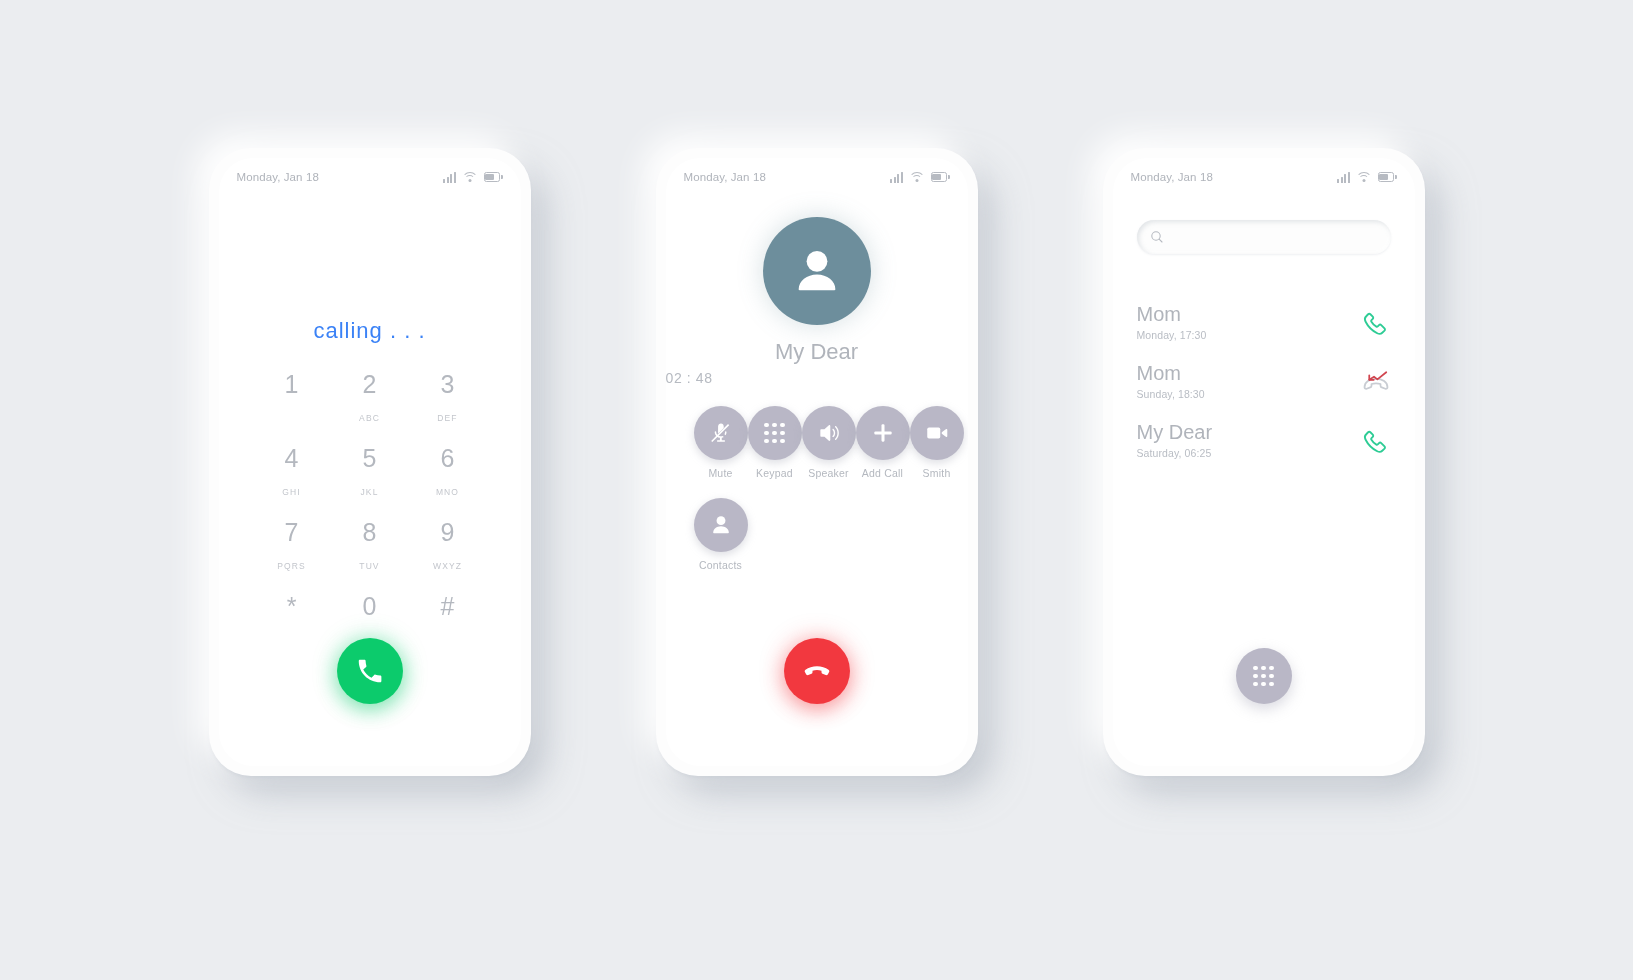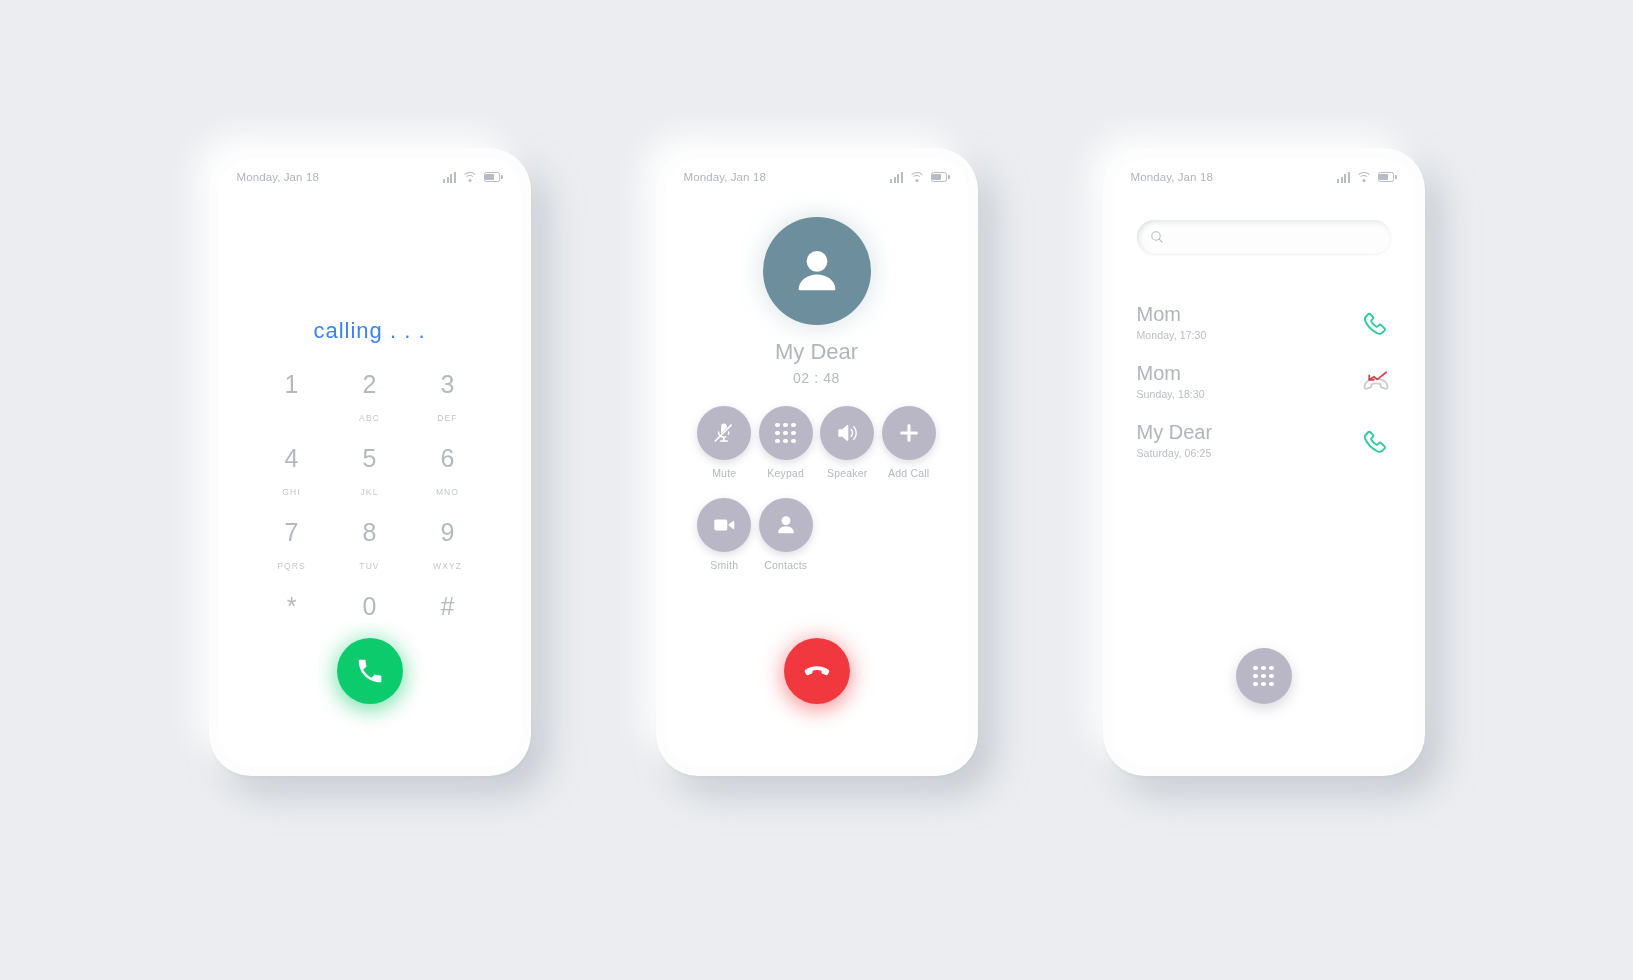--- a/index.html
+++ b/index.html
@@ -130,26 +130,26 @@
     background:#6d8e9c;
     display:flex;align-items:center;justify-content:center;
     box-shadow:0 0 26px rgba(109,142,156,.28);
   }
   .avatar svg{width:58px;height:58px;fill:#ffffff;}
   .caller-name{
     position:absolute;top:181px;left:0;right:0;text-align:center;
     font-size:22px;color:#b0b4bb;
   }
   .caller-timer{
-    position:absolute;top:212px;left:0;right:0;text-align:center;
+    position:absolute;top:212px;left:0;right:0;
     font-size:14px;color:#b6bac1;letter-spacing:.6px;
   }
   .actions{
     position:absolute;top:248px;left:28px;right:28px;
-    display:grid;grid-template-columns:repeat(4,1fr);
+    display:grid;grid-template-columns:repeat(5,1fr);
     row-gap:19px;
   }
   .action{display:flex;flex-direction:column;align-items:center;cursor:pointer;}
   .action .bubble{
     width:54px;height:54px;border-radius:50%;
     background:#b9b7c6;
     display:flex;align-items:center;justify-content:center;
     box-shadow:0 3px 9px rgba(170,172,186,.4);
   }
   .action .bubble svg{width:26px;height:26px;fill:#ffffff;}

